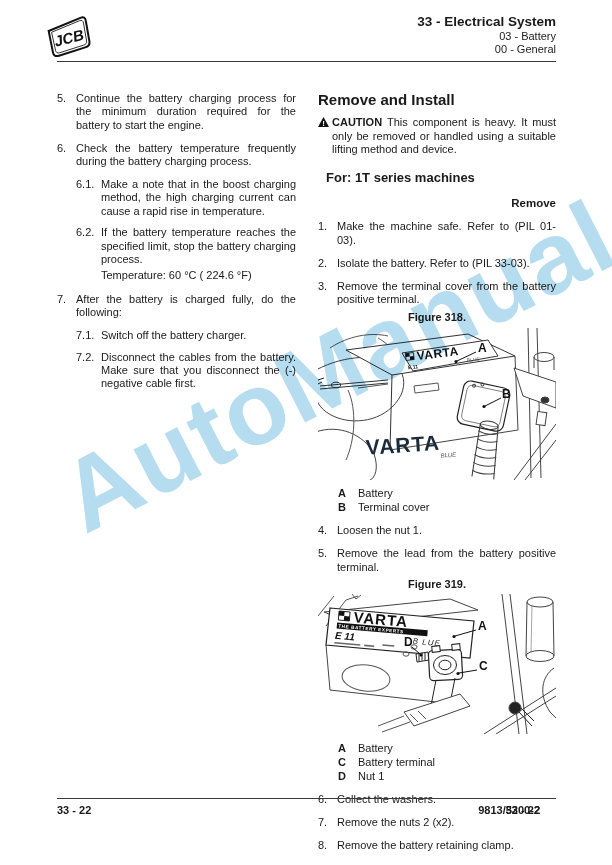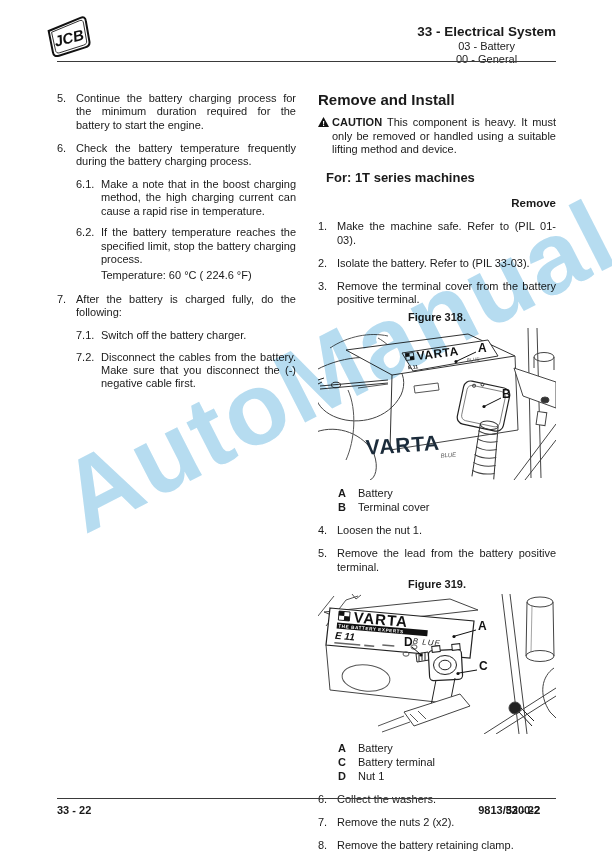--- a/index.html
+++ b/index.html
@@ -3,21 +3,21 @@
 <meta charset="utf-8">
 <style>
   html,body{margin:0;padding:0;background:#e8e8e8;}
   .page{
     position:relative; width:612px; height:865px; background:#ffffff;
     font-family:"Liberation Sans", sans-serif; color:#1a1a1a; overflow:hidden;
     margin:0 auto; box-shadow:0 0 4px rgba(0,0,0,.3);
   }
   
   .logo{position:absolute; left:44px; top:16px;}
-  .hdr{position:absolute; top:24px; right:56px; text-align:center; line-height:1.18;}
+  .hdr{position:absolute; top:14px; right:56px; text-align:right; line-height:1.18;}
   .hdr .t1{font-size:13.5px; font-weight:bold;}
   .hdr .t2{font-size:11px; color:#222;}
   .rule{position:absolute; left:57px; right:56px; border-top:1.2px solid #3a3a3a;}
   .rule.top{top:61px;}
   .rule.bot{top:798px;}
   
   .foot{position:absolute; top:804px; left:57px; right:72px; font-size:11px; font-weight:bold;}
   .foot .c{position:absolute; left:0; right:0; text-align:right;}
   .foot .r{position:absolute; right:0;}
   

